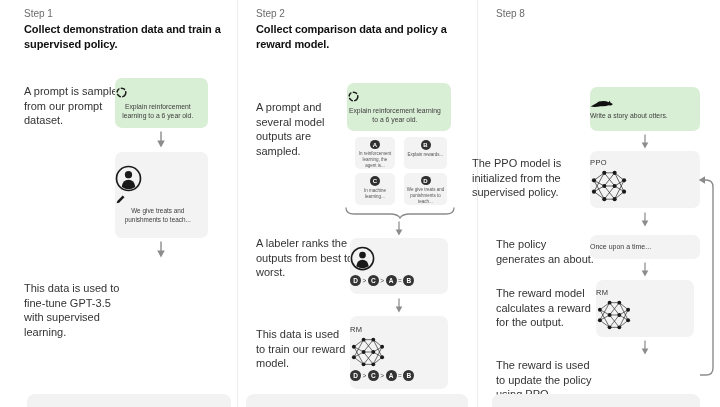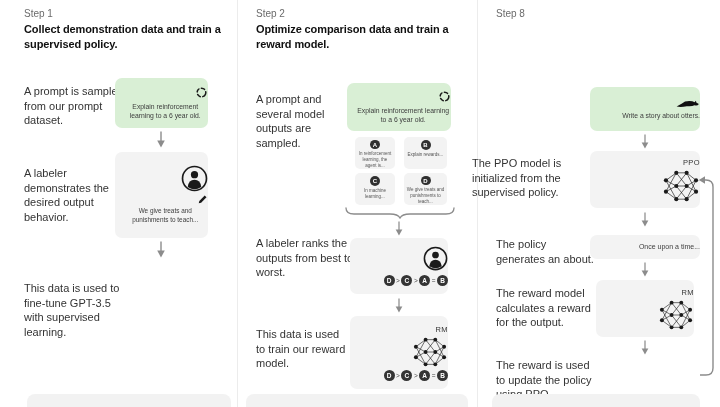--- a/index.html
+++ b/index.html
@@ -5,21 +5,21 @@
   html,body{margin:0;padding:0;background:#fff;}
   .canvas{
     position:relative;width:720px;height:407px;background:var(--page_bg,#fff);
     font-family:"Liberation Sans","DejaVu Sans",sans-serif;overflow:hidden;
     color:var(--ink,#1a1a1a);
   }
   .divider{position:absolute;top:0;bottom:0;width:1px;background:var(--divider,#ececec);}
   .step-label{position:absolute;font-size:10px;color:var(--step_gray,#6b6b6b);}
   .heading{position:absolute;font-size:11px;font-weight:bold;line-height:1.32;color:#101010;letter-spacing:-0.1px;}
   .label{position:absolute;font-size:11px;line-height:1.32;color:var(--body_text,#333);}
-  .box{position:absolute;border-radius:7px;display:flex;flex-direction:column;align-items:flex-end;justify-content:center;background:var(--node_gray,#f3f3f3);}
+  .box{position:absolute;border-radius:7px;display:flex;flex-direction:column;align-items:flex-start;justify-content:center;background:var(--node_gray,#f3f3f3);}
   .box.green{background:var(--prompt_green,#d9efd5);}
   .caption{font-size:6.8px;line-height:1.35;color:#3d3d3d;text-align:center;max-width:92%;}
   .model-tag{font-size:7.5px;color:#333;letter-spacing:0.4px;}
   .mini{position:absolute;border-radius:5px;background:var(--node_gray,#f3f3f3);display:flex;flex-direction:column;align-items:center;gap:2px;padding-top:3px;box-sizing:border-box;}
   .mini .cap{font-size:4.5px;line-height:1.3;color:#555;text-align:center;max-width:92%;}
   .letter-circle{width:10px;height:10px;border-radius:50%;background:#303030;color:#fff;font-size:6px;font-weight:bold;display:flex;align-items:center;justify-content:center;}
   .rank-row{display:flex;align-items:center;gap:1.5px;}
   .rank-circle{width:11px;height:11px;border-radius:50%;background:#343434;color:#fff;font-size:6.5px;font-weight:bold;display:flex;align-items:center;justify-content:center;}
   .rank-sep{font-size:6.5px;color:#444;}
   .band{position:absolute;height:13px;background:#f2f2f2;border-radius:8px 8px 0 0;}
@@ -113,43 +113,42 @@
     <svg width="13" height="13">
         <use href="#sym-cycle"></use>
       </svg>
     <div class="caption">Explain reinforcement learning to a 6 year old.</div>
   </div>
 
   <svg class="arrow" style="left:156px;top:131px" width="10" height="17">
       <use href="#sym-arrow"></use>
     </svg>
 
-  <div class="label" style="left:24px;top:166px;width:104px">A labeler demonstrates the desired output behavior.</div>
   <div class="box" style="left:115px;top:152px;width:93px;height:86px;gap:2px">
     <svg width="27" height="27">
         <use href="#sym-person"></use>
       </svg>
     <svg width="11" height="11">
         <use href="#sym-pencil"></use>
       </svg>
     <div class="caption" style="font-size:6.4px">We give treats and punishments to teach...</div>
   </div>
 
   <svg class="arrow" style="left:156px;top:241px" width="10" height="17">
       <use href="#sym-arrow"></use>
     </svg>
 
   <div class="label" style="left:24px;top:281px;width:104px">This data is used to fine-tune GPT-3.5 with supervised learning.</div>
 
   <div class="band" style="left:27px;top:394px;width:204px"></div>
 
   <div class="step-label" style="left:256px;top:8px">Step 2</div>
-  <div class="heading" style="left:256px;top:22px;width:210px">Optimize comparison data and train a reward model.</div>
-
-  <div class="label" style="left:256px;top:92px;width:92px">A prompt and several model outputs are sampled.</div>
+  <div class="heading" style="left:256px;top:22px;width:210px">Collect comparison data and policy a reward model.</div>
+
+  <div class="label" style="left:256px;top:100px;width:92px">A prompt and several model outputs are sampled.</div>
   <div class="box green" style="left:347px;top:83px;width:104px;height:48px;gap:3px">
     <svg width="13" height="13">
         <use href="#sym-cycle"></use>
       </svg>
     <div class="caption">Explain reinforcement learning to a 6 year old.</div>
   </div>
 
   <div class="mini" style="left:355px;top:137px;width:40px;height:32px">
     <span class="letter-circle">A</span>
     <span class="cap">In reinforcement learning, the agent is...</span>

